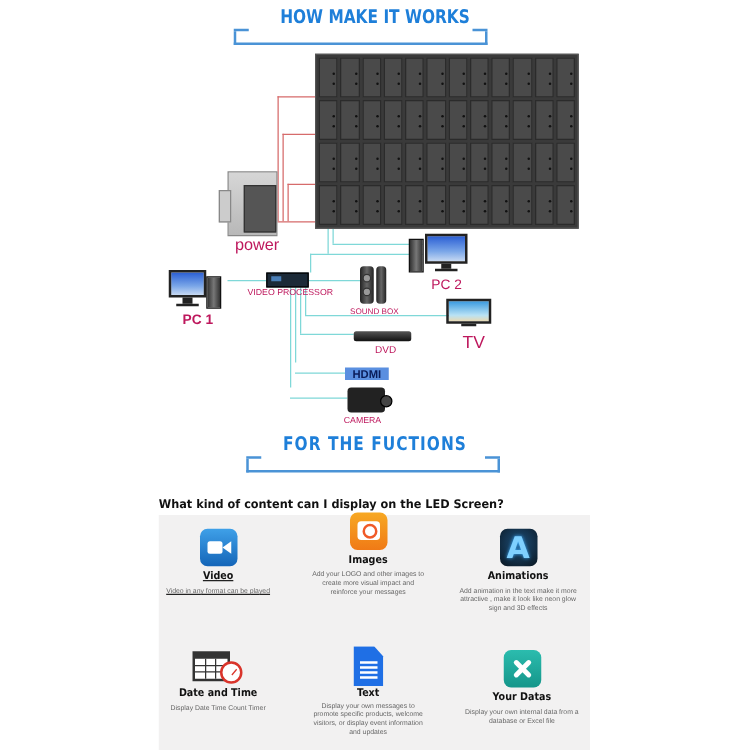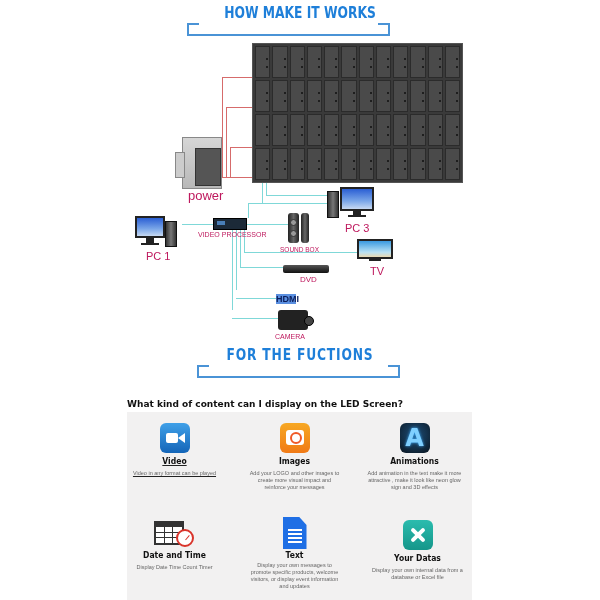--- a/index.html
+++ b/index.html
@@ -57,21 +57,21 @@
 
   .vp { position: absolute; left: 213px; top: 218px; width: 34px; height: 12px; background: #1c2a38; border: 1px solid #000; }
   .vp::after { content: ""; position: absolute; left: 3px; top: 2px; width: 8px; height: 4px; background: #4a7fb8; }
 
   .speaker { position: absolute; background: linear-gradient(90deg, #222, #666, #222); border-radius: 3px; }
   .speaker .cone { position: absolute; left: 2px; width: 7px; height: 7px; border-radius: 50%; background: #999; border: 1px solid #333; }
 
   .dvd { position: absolute; left: 283px; top: 265px; width: 46px; height: 8px; background: linear-gradient(#555, #111); border-radius: 2px; }
 
   .hdmi-badge {
-    position: absolute; left: 276px; top: 294px; width: 20px; height: 10px;
+    position: absolute; left: 276px; top: 294px; width: 35px; height: 10px;
     background: #5a8fe0; color: #0a1d5a; font-size: 9px; font-weight: bold; text-align: center; line-height: 10px;
   }
   .camera { position: absolute; left: 278px; top: 310px; width: 30px; height: 20px; background: #222; border-radius: 3px; }
   .camera::after { content: ""; position: absolute; right: -6px; top: 6px; width: 8px; height: 8px; border-radius: 50%; background: #444; border: 1px solid #000; }
 
   
   .functions-title {
     position: absolute; left: 127px; top: 398px; font-family: "DejaVu Sans", sans-serif; font-weight: bold;
     font-size: 9.5px; color: #111; transform: scaleX(0.95); transform-origin: left;
   }
@@ -210,47 +210,47 @@
   <div class="panel"></div>
 </div>
 <div class="device-label" style="left:188px; top:188px; font-size:13px;">power</div>
 
 <div>
   <div class="monitor" style="left:135px; top:216px; width:30px; height:22px;"></div>
   <div class="stand" style="left:146px; top:238px; width:8px; height:5px;"></div>
   <div class="stand" style="left:141px; top:243px; width:18px; height:2px;"></div>
   <div class="tower" style="left:165px; top:221px; width:12px; height:26px;"></div>
 </div>
-<div class="device-label" style="left:146px; top:250px; font-size:11px;">PC 1</div>
+<div class="device-label" style="left:146px; top:250px; font-size:11px;font-weight:bold;">PC 1</div>
 
 <div class="vp"></div>
 <div class="device-label" style="left:198px; top:231px; font-size:7px;">VIDEO PROCESSOR</div>
 
 <div>
   <div class="tower" style="left:327px; top:191px; width:12px; height:27px;"></div>
   <div class="monitor" style="left:340px; top:187px; width:34px; height:24px;"></div>
   <div class="stand" style="left:353px; top:211px; width:8px; height:4px;"></div>
   <div class="stand" style="left:348px; top:215px; width:18px; height:2px;"></div>
 </div>
-<div class="device-label" style="left:345px; top:222px; font-size:11px;">PC 3</div>
+<div class="device-label" style="left:345px; top:222px; font-size:11px;">PC 2</div>
 
 <div>
   <div class="speaker" style="left:288px; top:213px; width:11px; height:30px;">
     <div class="cone" style="top:6px;"></div>
     <div class="cone" style="top:17px;"></div>
   </div>
   <div class="speaker" style="left:301px; top:213px; width:8px; height:30px;"></div>
 </div>
 <div class="device-label" style="left:280px; top:246px; font-size:6.5px;">SOUND BOX</div>
 
 <div>
   <div class="monitor" style="left:357px; top:239px; width:36px; height:20px; background: linear-gradient(180deg,#3a9ae0 0%,#b9e2f5 70%,#e9d9b2 100%);"></div>
   <div class="stand" style="left:369px; top:259px; width:12px; height:2px;"></div>
 </div>
-<div class="device-label" style="left:370px; top:265px; font-size:11px;">TV</div>
+<div class="device-label" style="left:370px; top:265px; font-size:14px;">TV</div>
 
 <div class="dvd"></div>
 <div class="device-label" style="left:300px; top:275px; font-size:8px;text-align:center;">DVD</div>
 
 <div class="hdmi-badge">HDMI</div>
 
 <div class="camera"></div>
 <div class="device-label" style="left:275px; top:333px; font-size:7px;">CAMERA</div>
 
 <div class="heading" style="top:346px; letter-spacing:1px;">FOR THE FUCTIONS</div>
@@ -258,21 +258,21 @@
 
 <div class="functions-title">What kind of content can I display on the LED Screen?</div>
 <div class="functions-panel"></div>
 
 <div class="feature" style="left:117px; top:423px;text-decoration:underline;">
   <div class="feature-icon ic-video"></div>
   <div class="feature-name">Video</div>
   <div class="feature-desc">Video in any format can be played</div>
 </div>
 
-<div class="feature" style="left:237px; top:423px;">
+<div class="feature" style="left:237px; top:410px;">
   <div class="feature-icon ic-images"></div>
   <div class="feature-name">Images</div>
   <div class="feature-desc">Add your LOGO and other images to create more visual impact and reinforce your messages</div>
 </div>
 
 <div class="feature" style="left:357px; top:423px;">
   <div class="feature-icon ic-anim"></div>
   <div class="feature-name">Animations</div>
   <div class="feature-desc">Add animation in the text make it more attractive , make it look like neon glow sign and 3D effects</div>
 </div>

